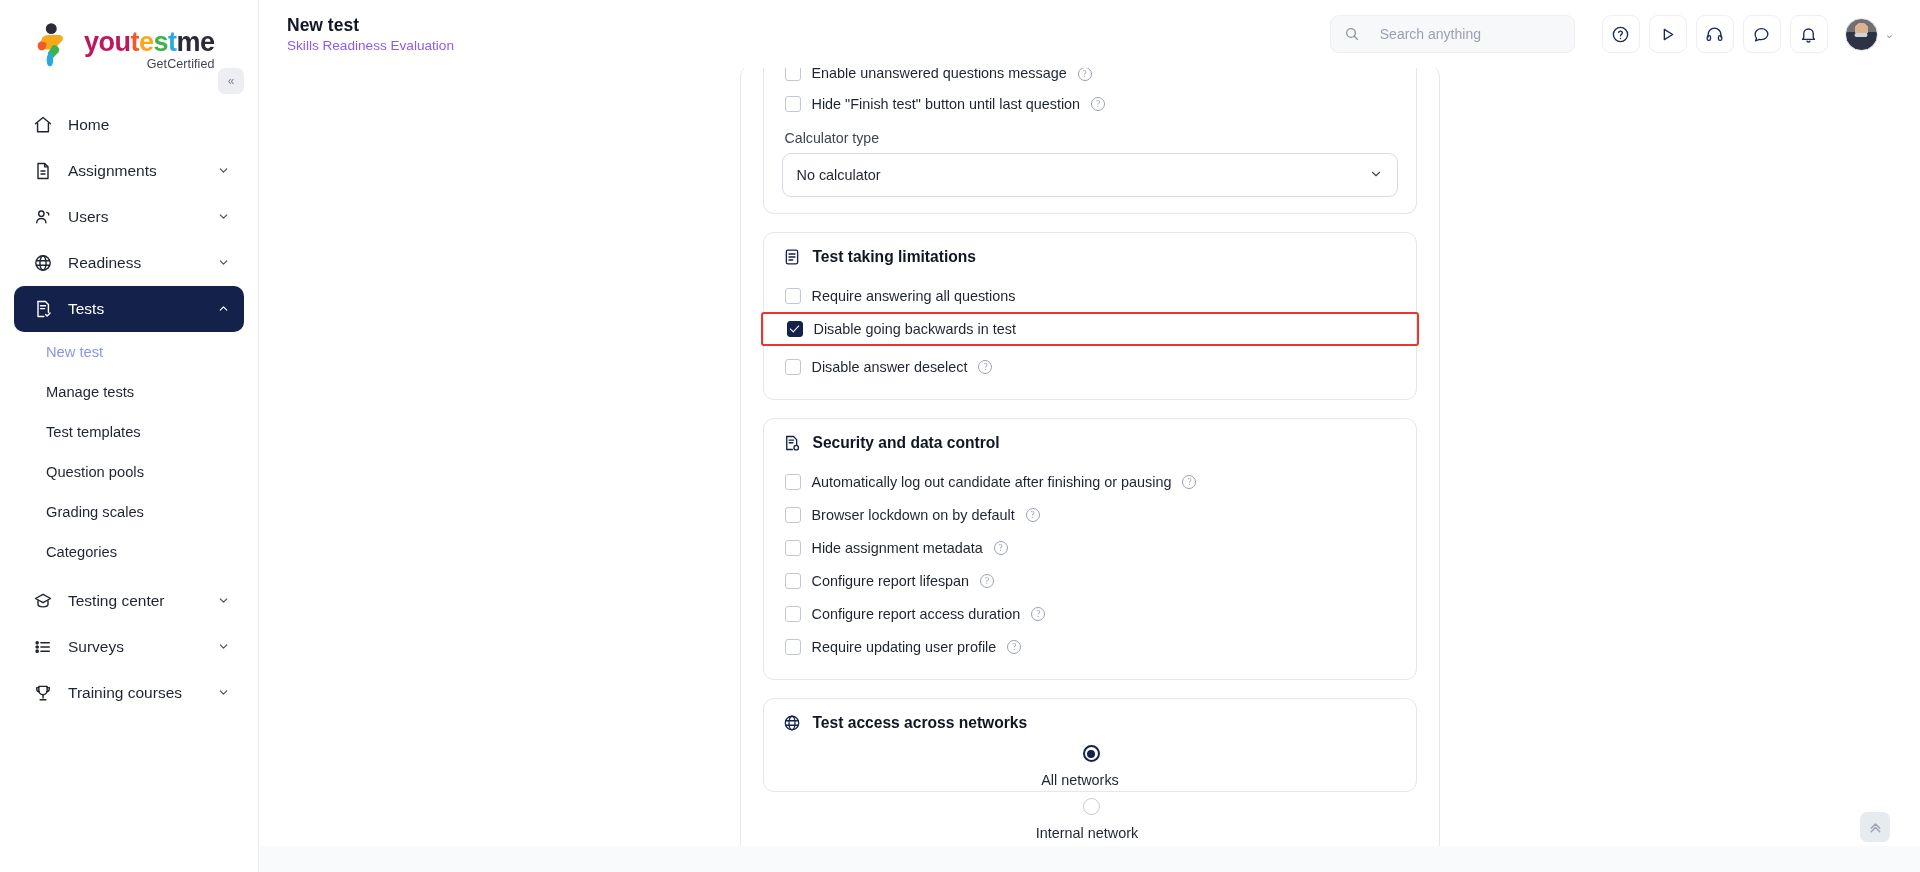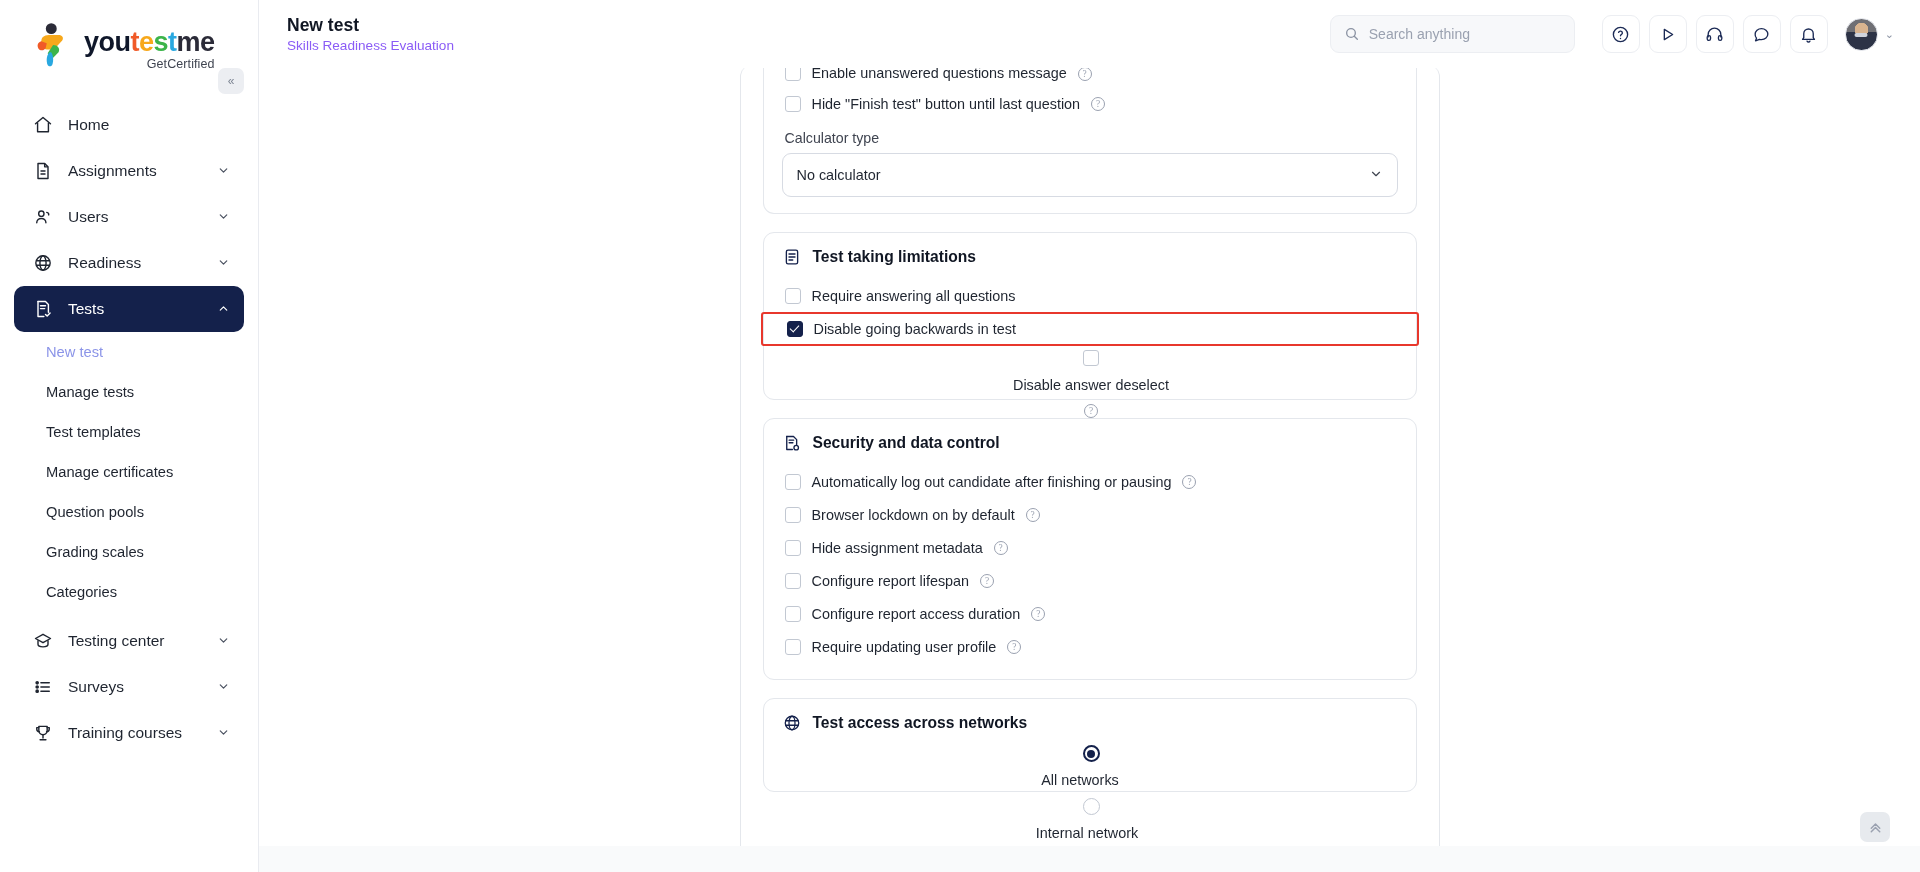--- a/index.html
+++ b/index.html
@@ -16,21 +16,21 @@
     width: 259px; height: 872px; background: #ffffff;
     border-right: 1px solid #e9ebf0;
     position: relative; flex: 0 0 259px;
     overflow: hidden;
   }
   .logo-wrap { padding: 22px 0 0 34px; position: relative; height: 96px; }
   .logo-row { display: flex; align-items: flex-start; gap: 10px; }
   .logo-mark { width: 40px; height: 46px; position: relative; flex: 0 0 40px; }
   .logo-text-col { padding-top: 7px; }
   .logo-word { font-size: 27px; font-weight: 700; letter-spacing: -0.5px; line-height: 1; white-space: nowrap; }
-  .logo-word .c1 { color: #0f172a; margin-top: 22px; }
+  .logo-word .c1 { color: #be185d; margin-top: 22px; }
   .logo-word .c2 { color: #f05a28; }
   .logo-word .c3 { color: #f7a81b; }
   .logo-word .c4 { color: #3cb44a; }
   .logo-word .c5 { color: #29a8e0; }
   .logo-word .c6 { color: #2b2b38; }
   .logo-sub { font-size: 12.5px; color: #3f4450; text-align: right; margin-top: 1px; letter-spacing: .1px; }
 
   .collapse-btn {
     position: absolute; right: 14px; top: 68px;
     width: 26px; height: 26px; border-radius: 7px;
@@ -62,21 +62,21 @@
   .topbar {
     height: 68px; flex: 0 0 68px; display: flex; align-items: center;
     padding: 0 26px 0 26px; background:#fff; position: relative; z-index: 5;
   }
   .title-block { flex: 0 0 auto; padding-left: 2px; }
   .title-main { font-size: 17.5px; font-weight: 700; color: #101623; line-height: 1.25; }
   .title-sub { font-size: 13.6px; color: #8b5cf6; margin-top: 2px; }
   .topbar-spacer { flex: 1 1 auto; }
   .search-box {
     width: 245px; height: 38px; border-radius: 9px; background: #f7f8fa;
-    border: 1px solid #eceef2; display: flex; align-items: center; gap: 9px;
+    border: 1px solid #eceef2; display: flex; align-items: center; gap: 20px;
     padding: 0 13px; margin-right: 18px;
   }
   .search-box .mag { color: #8b93a3; display:flex; }
   .search-input {
     border: none; outline: none; background: transparent; flex: 1 1 auto;
     font-size: 14px; color: #5d6576; font-family: inherit;
   }
   .search-input::placeholder { color: #9aa1b0; }
   .icon-btn {
     width: 38px; height: 38px; border-radius: 9px; border: 1px solid #eceef2;
@@ -284,23 +284,20 @@
       <div class="sub-item current">
         <span>New test</span>
       </div>
       <div class="sub-item">
         <span>Manage tests</span>
       </div>
       <div class="sub-item">
         <span>Test templates</span>
       </div>
       <div class="sub-item">
-        <span>Manage certificates</span>
-      </div>
-      <div class="sub-item">
         <span>Question pools</span>
       </div>
       <div class="sub-item">
         <span>Grading scales</span>
       </div>
       <div class="sub-item">
         <span>Categories</span>
       </div>
 
       <div class="nav-item" style="margin-top:6px;">
@@ -449,21 +446,21 @@
               <span class="ph-title">Test taking limitations</span>
             </div>
             <div class="row">
               <span class="cb"></span>
               <span class="row-lbl">Require answering all questions</span>
             </div>
             <div class="row highlight">
               <span class="cb checked"></span>
               <span class="row-lbl">Disable going backwards in test</span>
             </div>
-            <div class="row" style="margin-top:4px;flex-direction:column;">
+            <div class="row" style="margin-top:4px;">
               <span class="cb"></span>
               <span class="row-lbl">Disable answer deselect</span>
               <span class="help">?</span>
             </div>
           </div>
 
           <div class="panel">
             <div class="panel-head">
               <span class="ph-ico">
                 <svg width="18" height="18" viewBox="0 0 24 24" fill="none" stroke="currentColor" stroke-width="1.8" stroke-linejoin="round" stroke-linecap="round">

